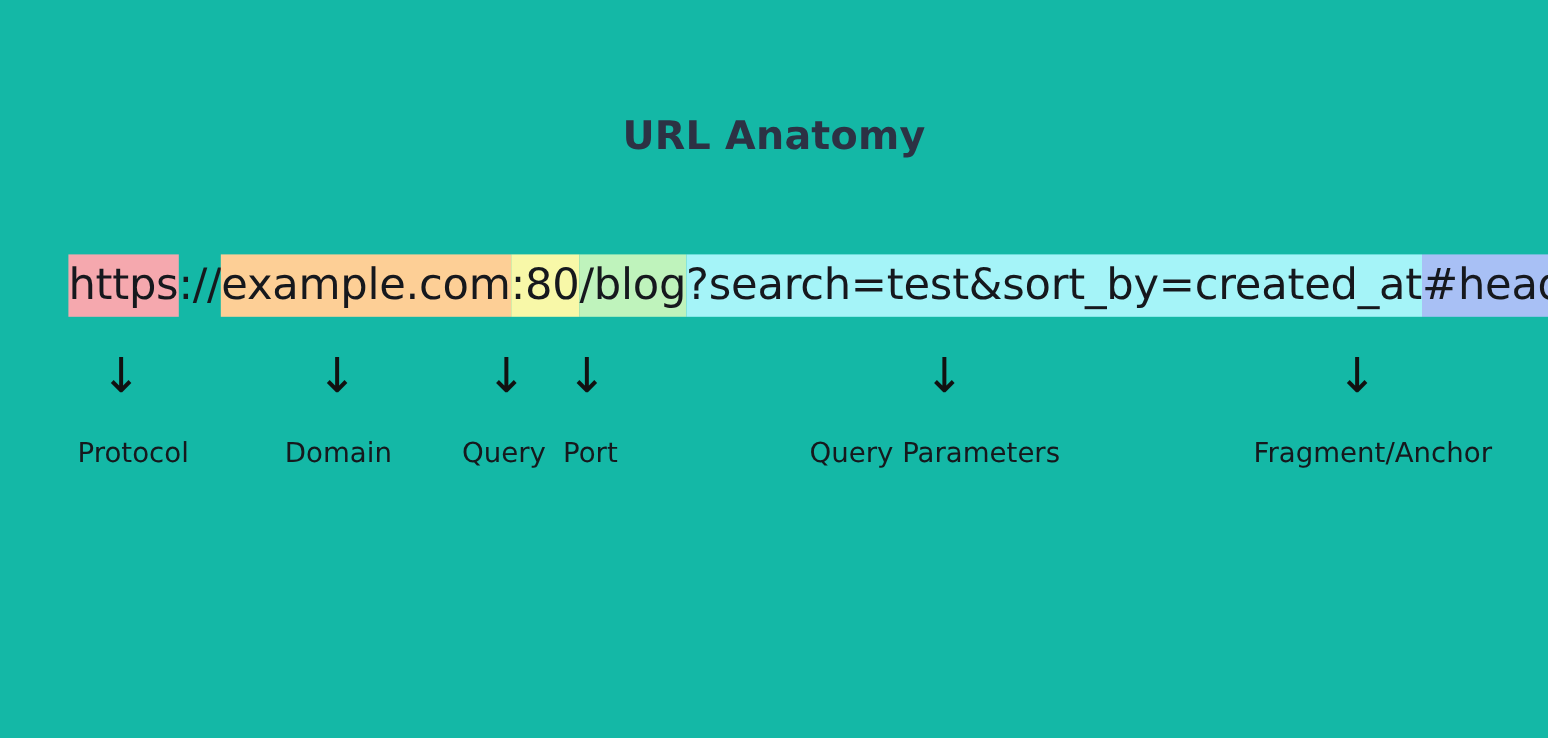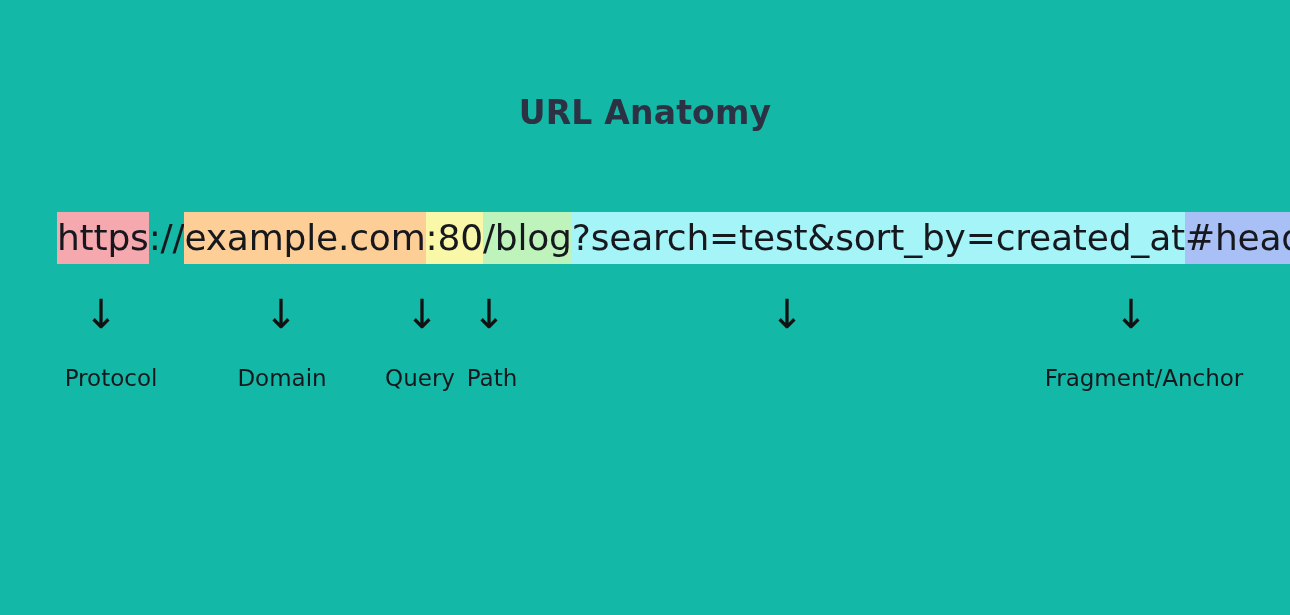--- a/index.html
+++ b/index.html
@@ -110,17 +110,18 @@
       <div class="arrow" style="left: 422px;">↓</div>
       <div class="arrow" style="left: 489px;">↓</div>
       <div class="arrow" style="left: 787px;">↓</div>
       <div class="arrow" style="left: 1131px;">↓</div>
     </div>
 
   <div class="labels" id="labels-row">
       <div class="label" style="left: 111px;">Protocol</div>
       <div class="label" style="left: 282px; text-align: center;">Domain</div>
       <div class="label" style="left: 420px;">Query</div>
-      <div class="label" style="left: 492px;">Path</div>
+      <div class="label" style="left: 492px;">Port</div>
+      <div class="label" style="left: 779px;">Query Parameters</div>
       <div class="label" style="left: 1144px;">Fragment/Anchor</div>
     </div>
 
 </div>
 
 </body></html>

